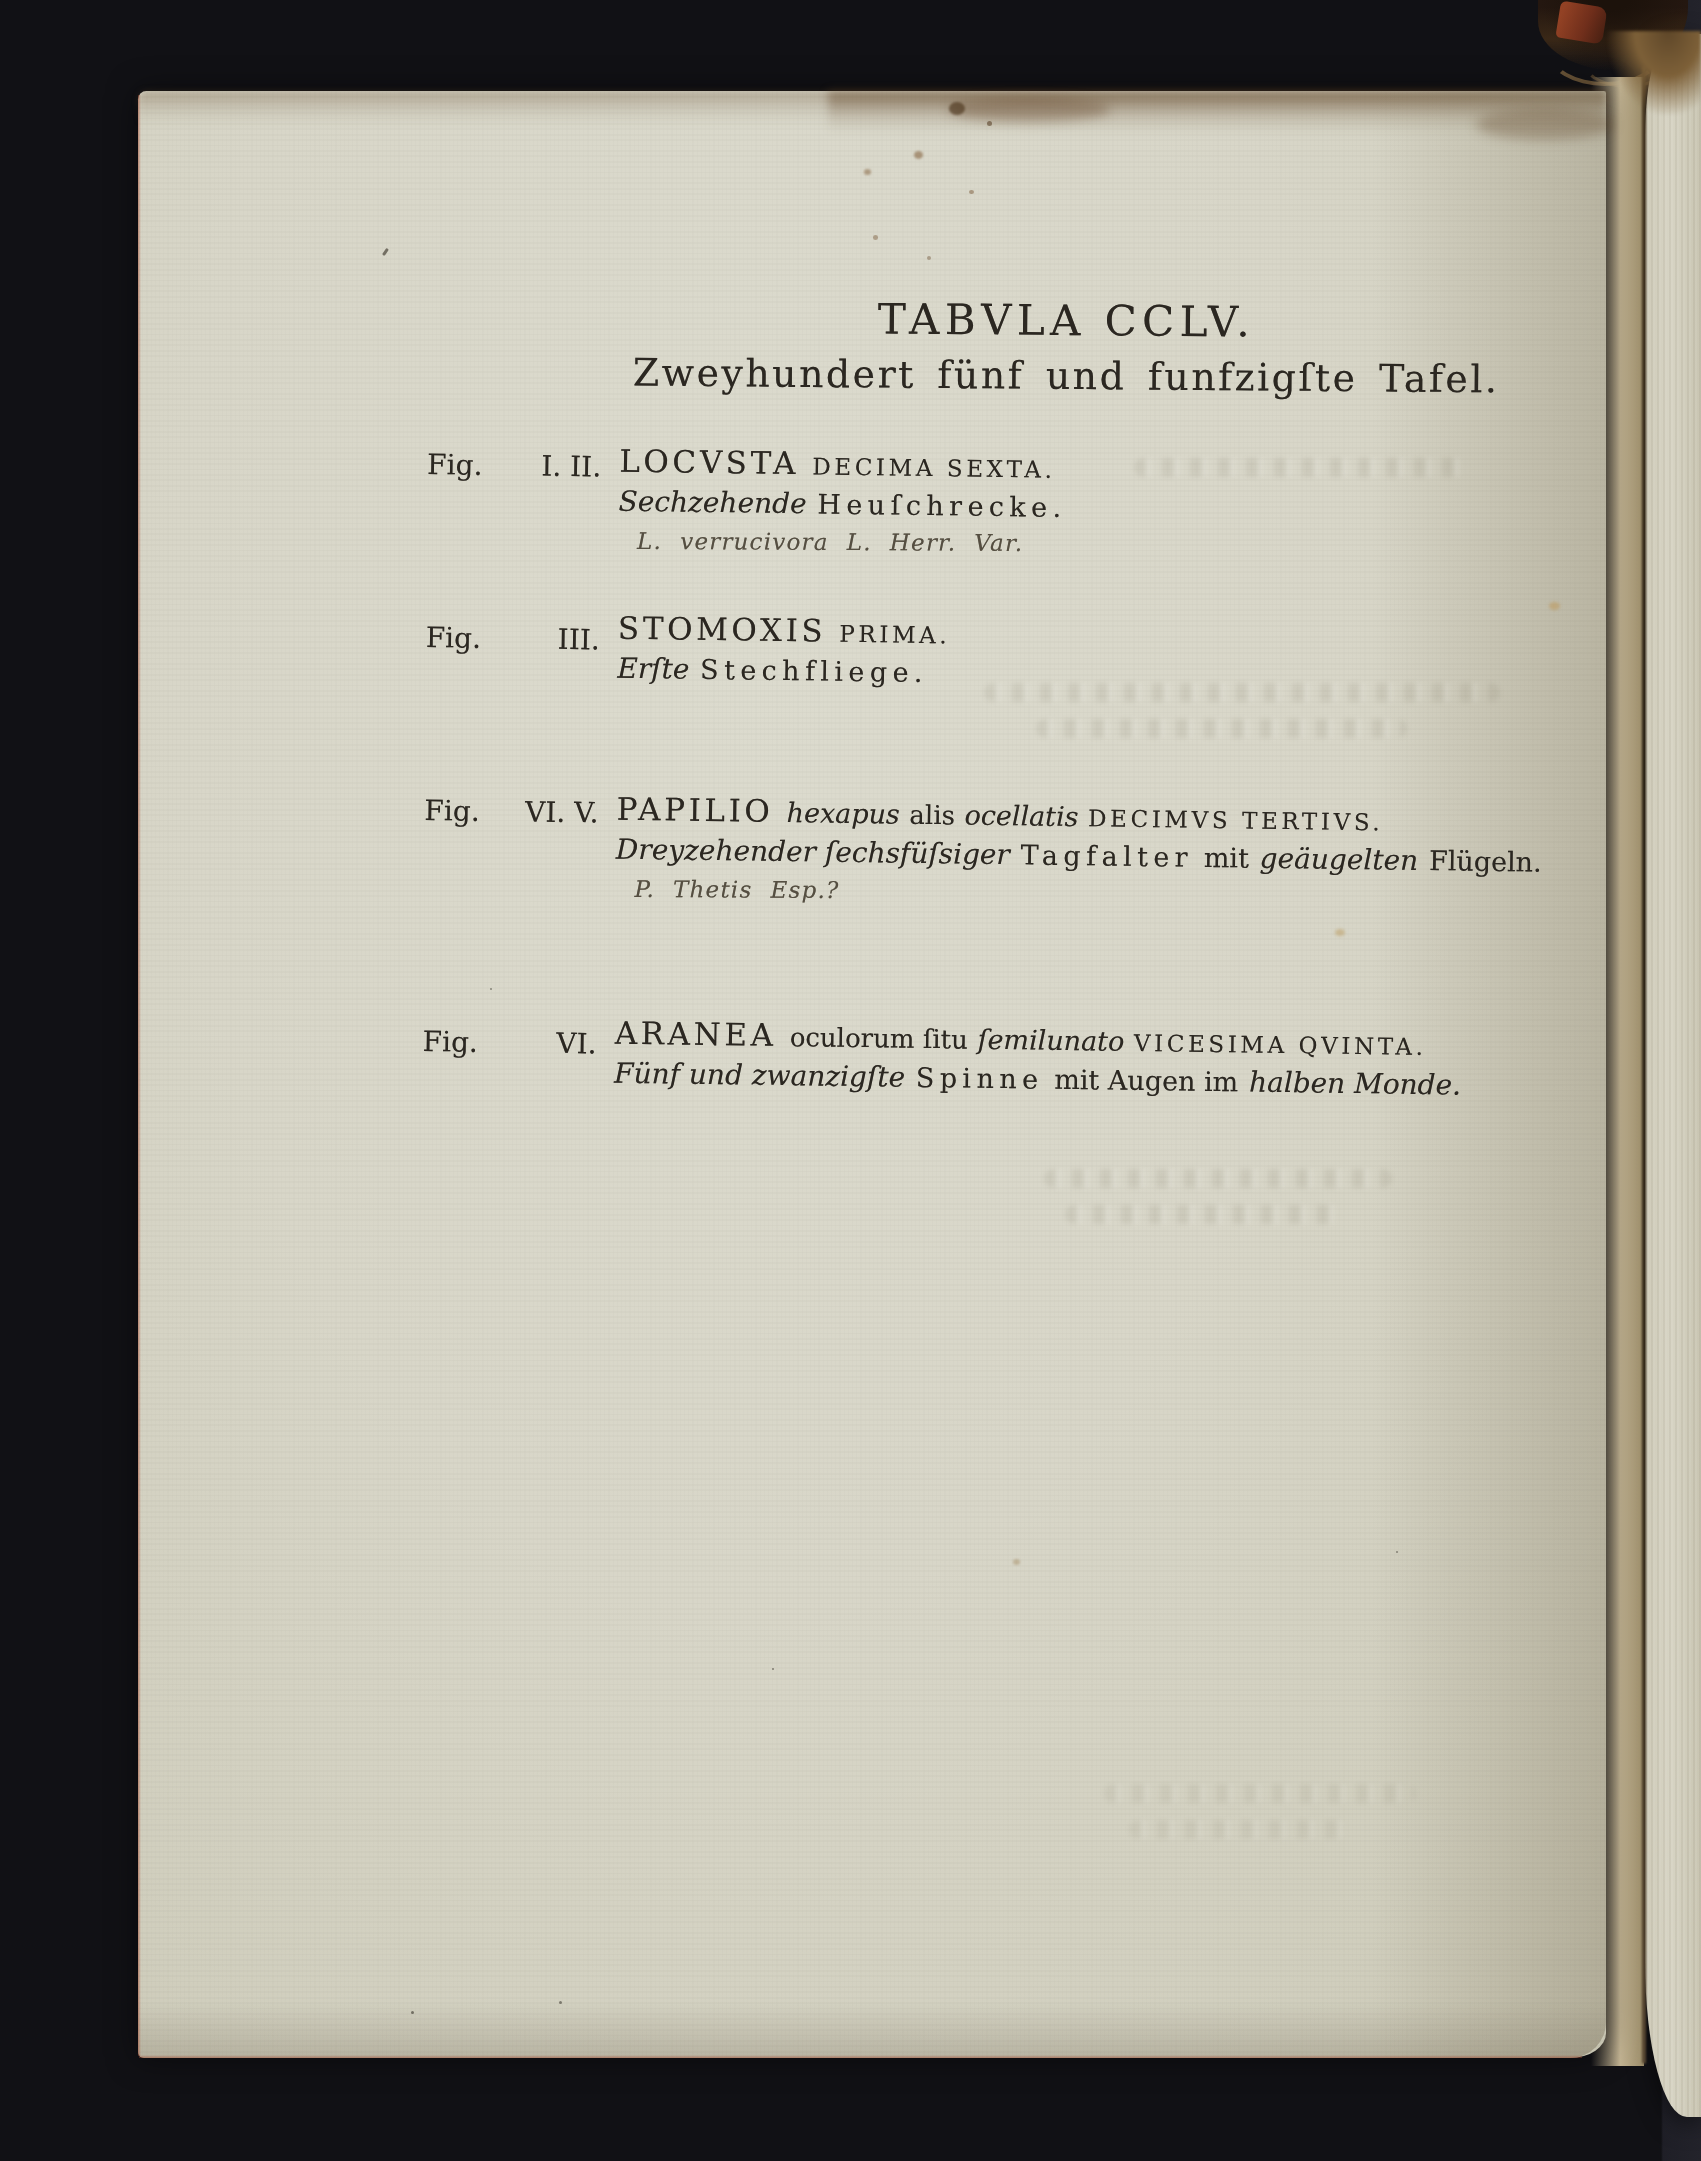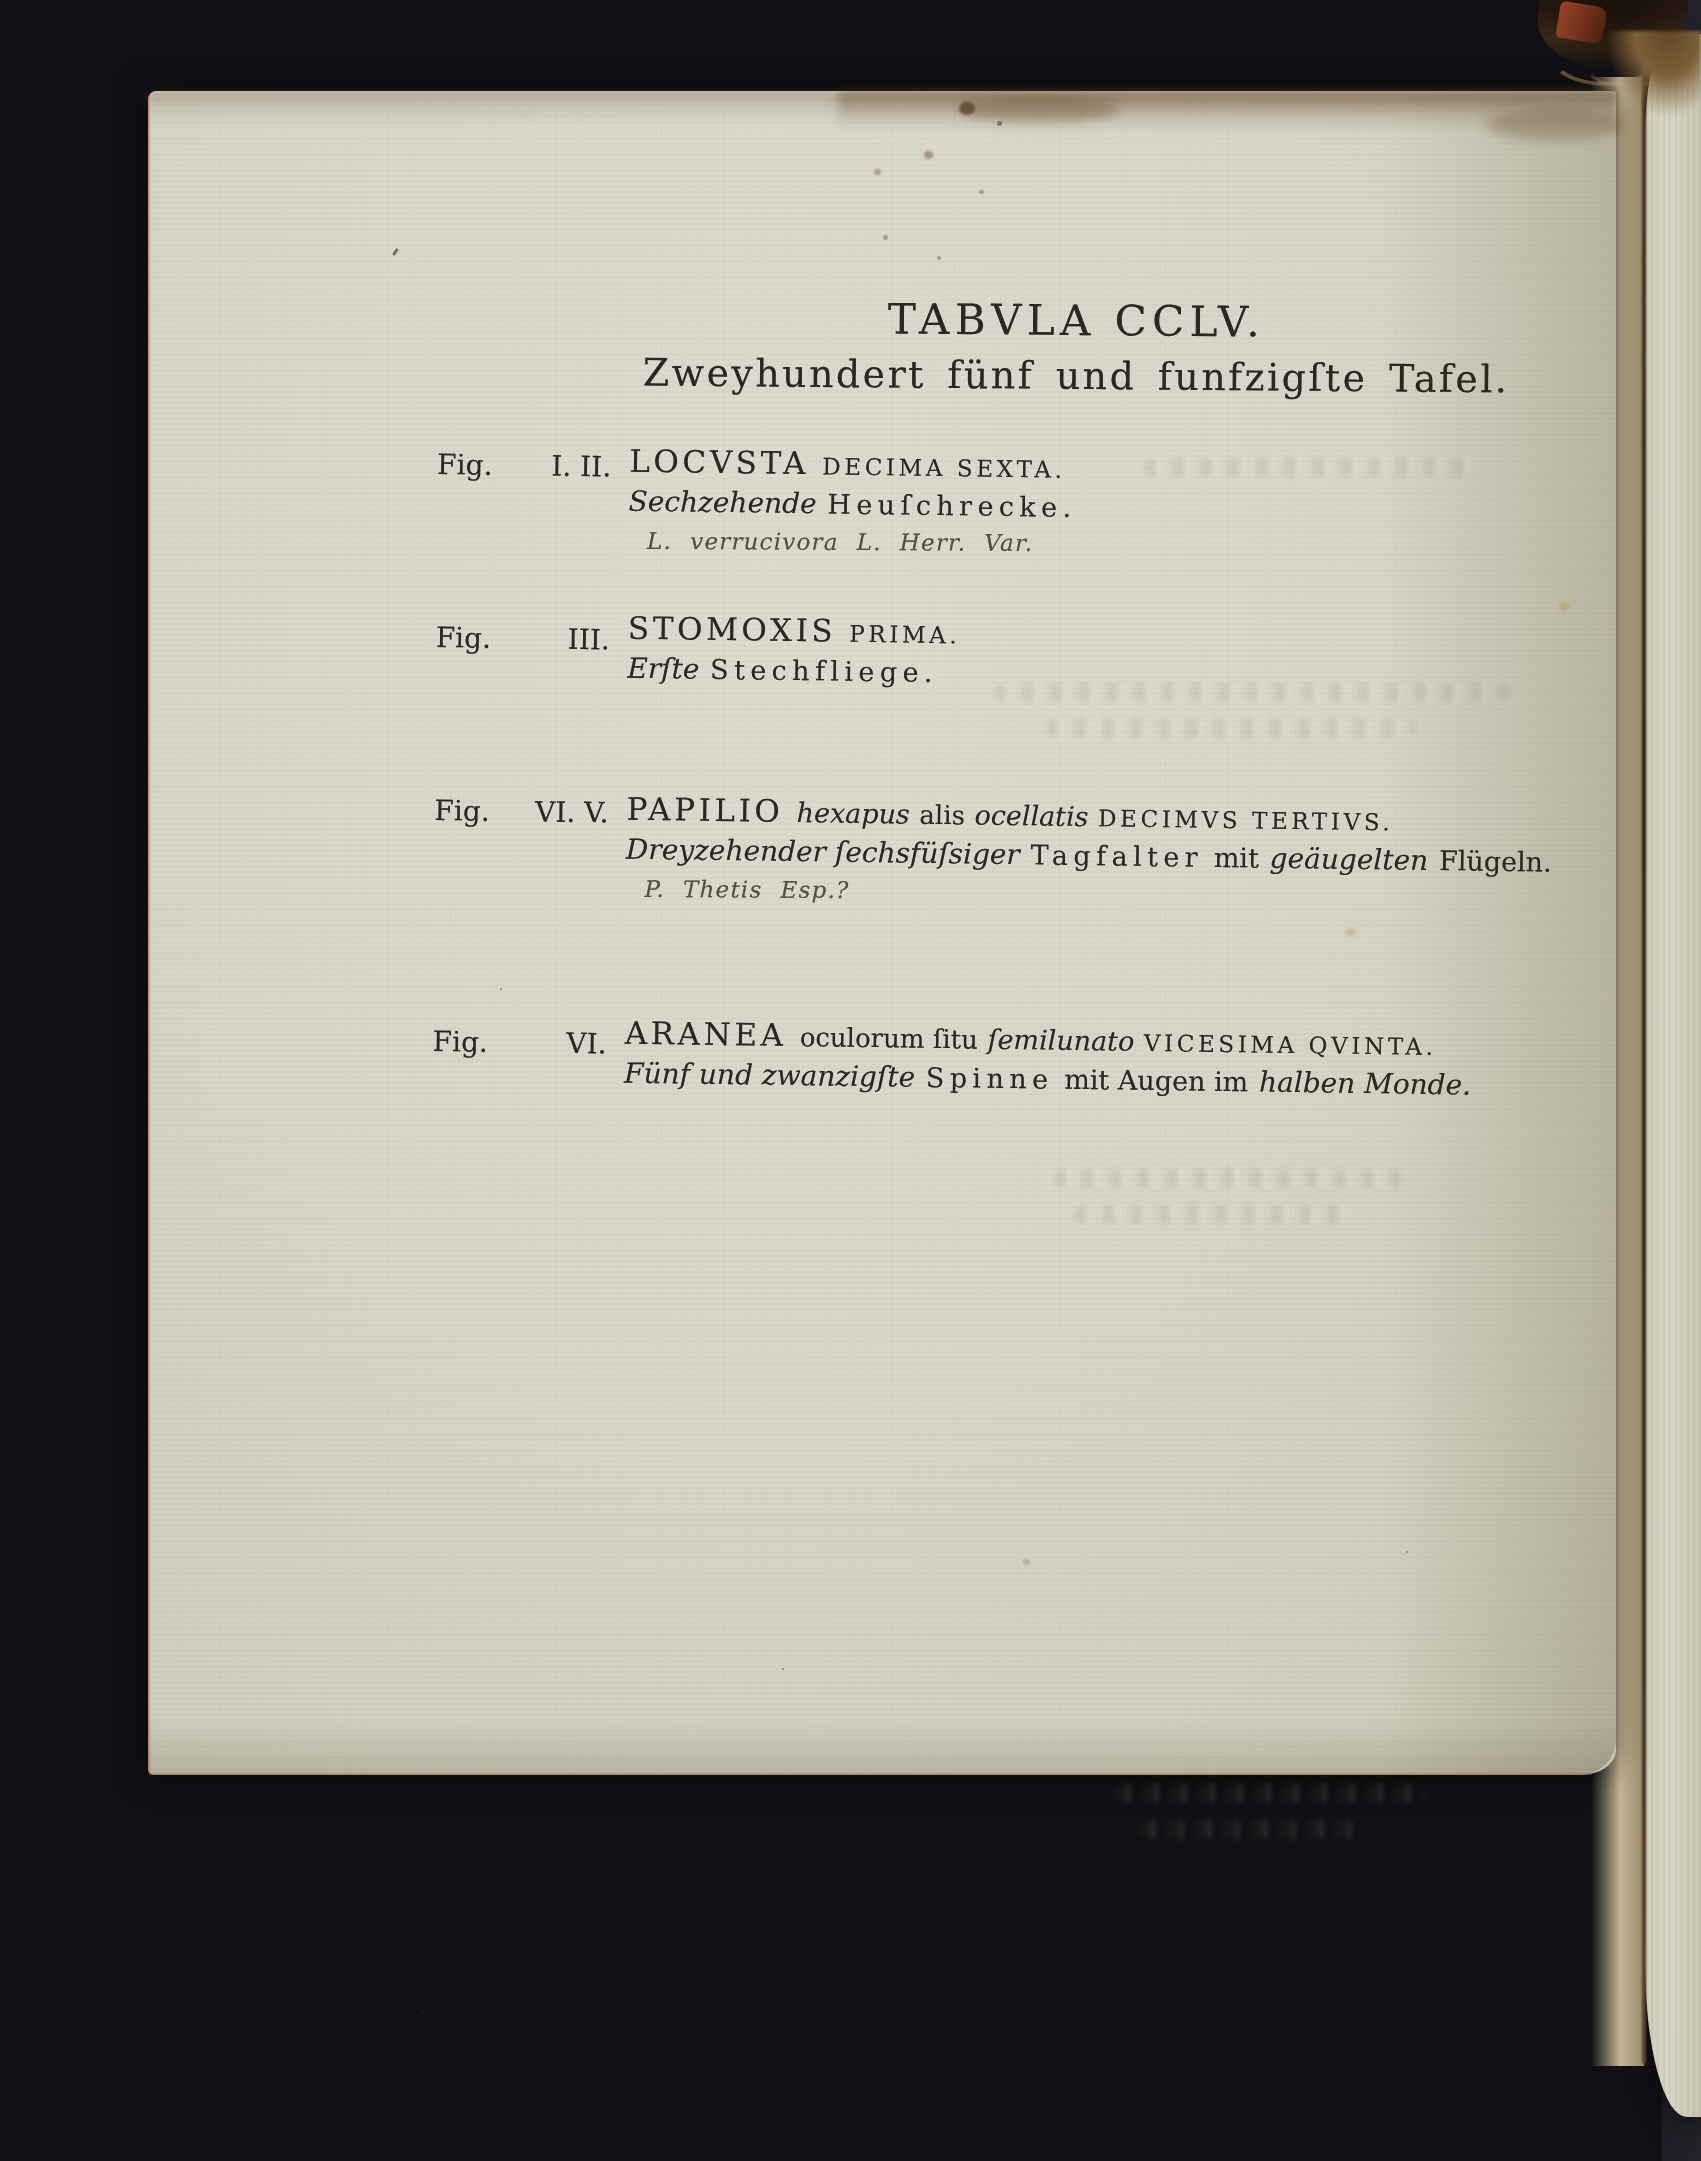--- a/index.html
+++ b/index.html
@@ -28,21 +28,21 @@
   .crease{position:absolute;left:1642px;top:66px;width:4.2px;height:1998px;
       background:linear-gradient(180deg,#4a3a24 0%,#2e2517 35%,#3a2f1d 75%,#584732 100%);
       filter:blur(0.9px);border-radius:2.4px;}
   .next-page{position:absolute;left:1645px;top:34px;width:56px;height:2083px;
       background:
        repeating-linear-gradient(90deg, rgba(90,80,60,.07) 0 1.8px, rgba(255,255,255,.05) 1.8px 3.6px, rgba(0,0,0,0) 3.6px 6px),
        linear-gradient(90deg,#cfcbb9 0%,#d7d4c4 45%,#c9c5b2 100%);
       border-radius:28px 0 0 42px / 102px 0 0 156px;
       box-shadow:0 6px 24px rgba(0,0,0,.55);}
   
-  .page{position:absolute;left:148px;top:91px;width:1468px;height:1684px;
+  .page{position:absolute;left:138px;top:91px;width:1468px;height:1967px;
       background:radial-gradient(ellipse at 42% 28%, #dcdbce 0%, #d8d6c8 48%, #d0cebd 82%, #c8c5b2 100%);
       border-radius:8.4px 2.4px 36px 6px / 8.4px 2.4px 25px 6px;
       box-shadow:0 0 30px rgba(0,0,0,.5);}
   .burn-top{position:absolute;left:0;right:0;top:0;height:34px;
       background:linear-gradient(180deg, rgba(100,74,44,.34), rgba(100,74,44,.10) 55%, rgba(100,74,44,0));
       filter:blur(3px);border-radius:8.4px 2.4px 0 0;}
   .burn-top-right{position:absolute;left:690px;right:0;top:0;height:42px;
       background:linear-gradient(180deg, rgba(92,62,32,.5), rgba(92,62,32,.14) 55%, rgba(92,62,32,0));
       filter:blur(4.2px);}
   .shade-right{position:absolute;right:0;top:0;bottom:0;width:234px;

